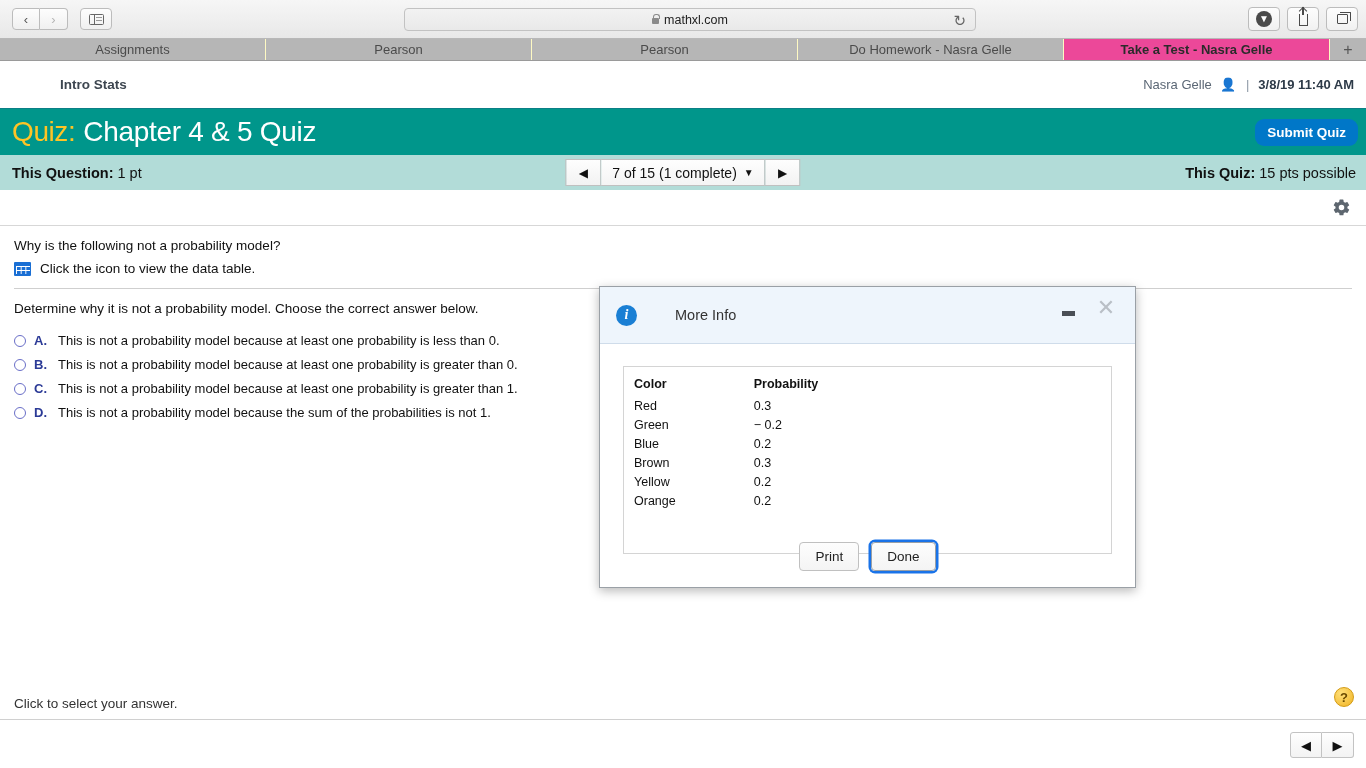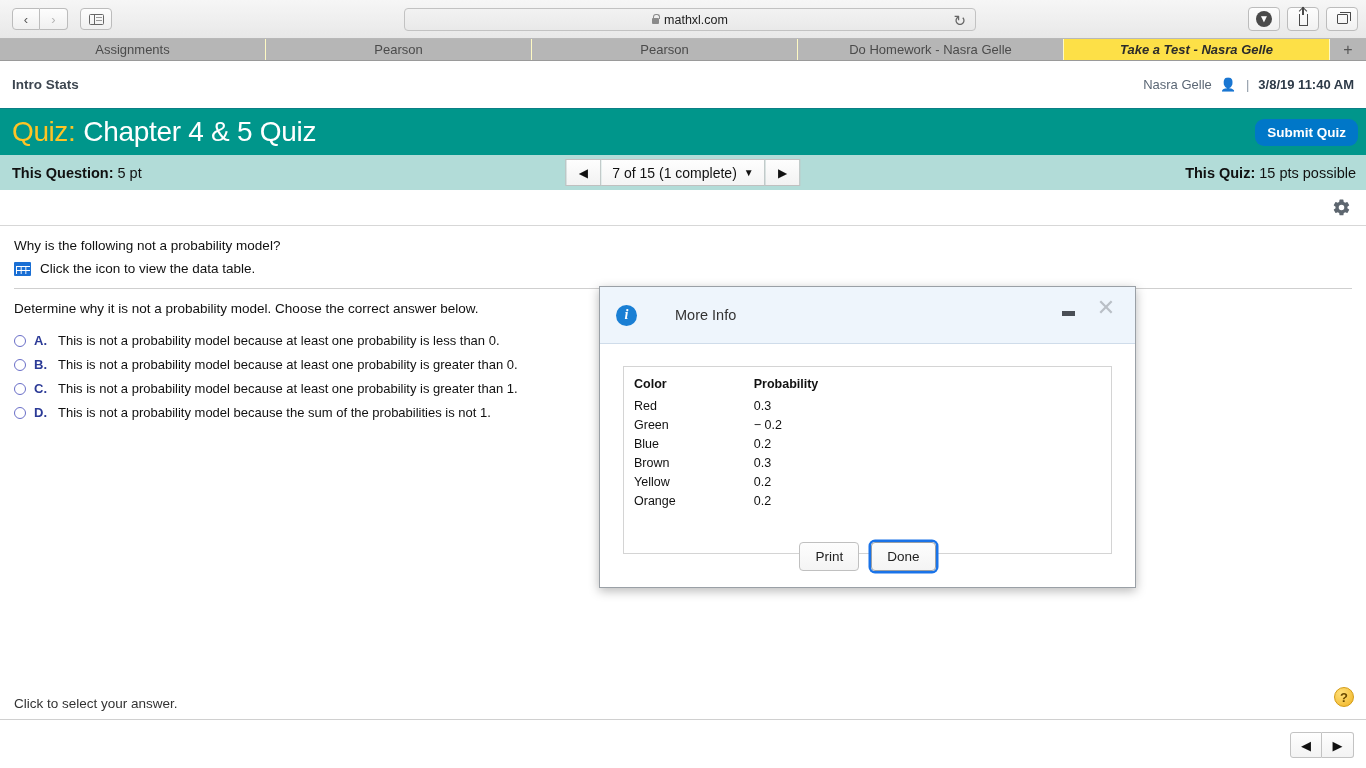--- a/index.html
+++ b/index.html
@@ -136,35 +136,36 @@
   }
   .tab {
     flex: 1;
     display: flex; align-items: center; justify-content: center;
     font-size: 13px;
     color: #4b4b4b;
     border-right: 1px solid #fef9c3;
     overflow: hidden; white-space: nowrap;
     background: #b6b6b6;
   }
-  .tab.active { background: #fde047; color: #2b2b2b; font-weight: 600; font-style: italic; }
+  .tab.active { background: #ec4899; color: #2b2b2b; font-weight: 600; }
   .tab-add {
     width: 36px;
     display: flex; align-items: center; justify-content: center;
     font-size: 16px; color: #555;
     background: #b6b6b6;
   }
 
   
   .page-header {
     height: 47px;
     background: #fff;
     display: flex; align-items: center;
     padding: 0 12px;
     position: relative;
+    margin-left: 48px;
   }
   .course-title { font-size: 13.5px; font-weight: bold; color: #3d4650; }
   .header-right {
     position: absolute; right: 12px; top: 0; height: 47px;
     display: flex; align-items: center; gap: 9px;
     font-size: 13px;
   }
   .user-name { color: #5b6775; }
   .user-icon { color: #5b6775; font-size: 13px; }
   .hdr-sep { color: #8d98a5; }
@@ -466,21 +467,21 @@
 
 <div class="quiz-bar">
   <span class="quiz-label">Quiz:</span>
   <span class="quiz-name">Chapter 4 &amp; 5 Quiz</span>
   <button class="submit-quiz">Submit Quiz</button>
 </div>
 
 <div class="subbar">
   <div class="subbar-left">
     <b>This Question:</b>
-    <span>5 pt</span>
+    <span>1 pt</span>
   </div>
 
   <div class="qnav">
     <div class="qnav-btn">◀</div>
     <div class="qnav-select">
       <span>7 of 15 (1 complete)</span>
       <span class="caret-down">▼</span>
     </div>
     <div class="qnav-btn">▶</div>
   </div>

